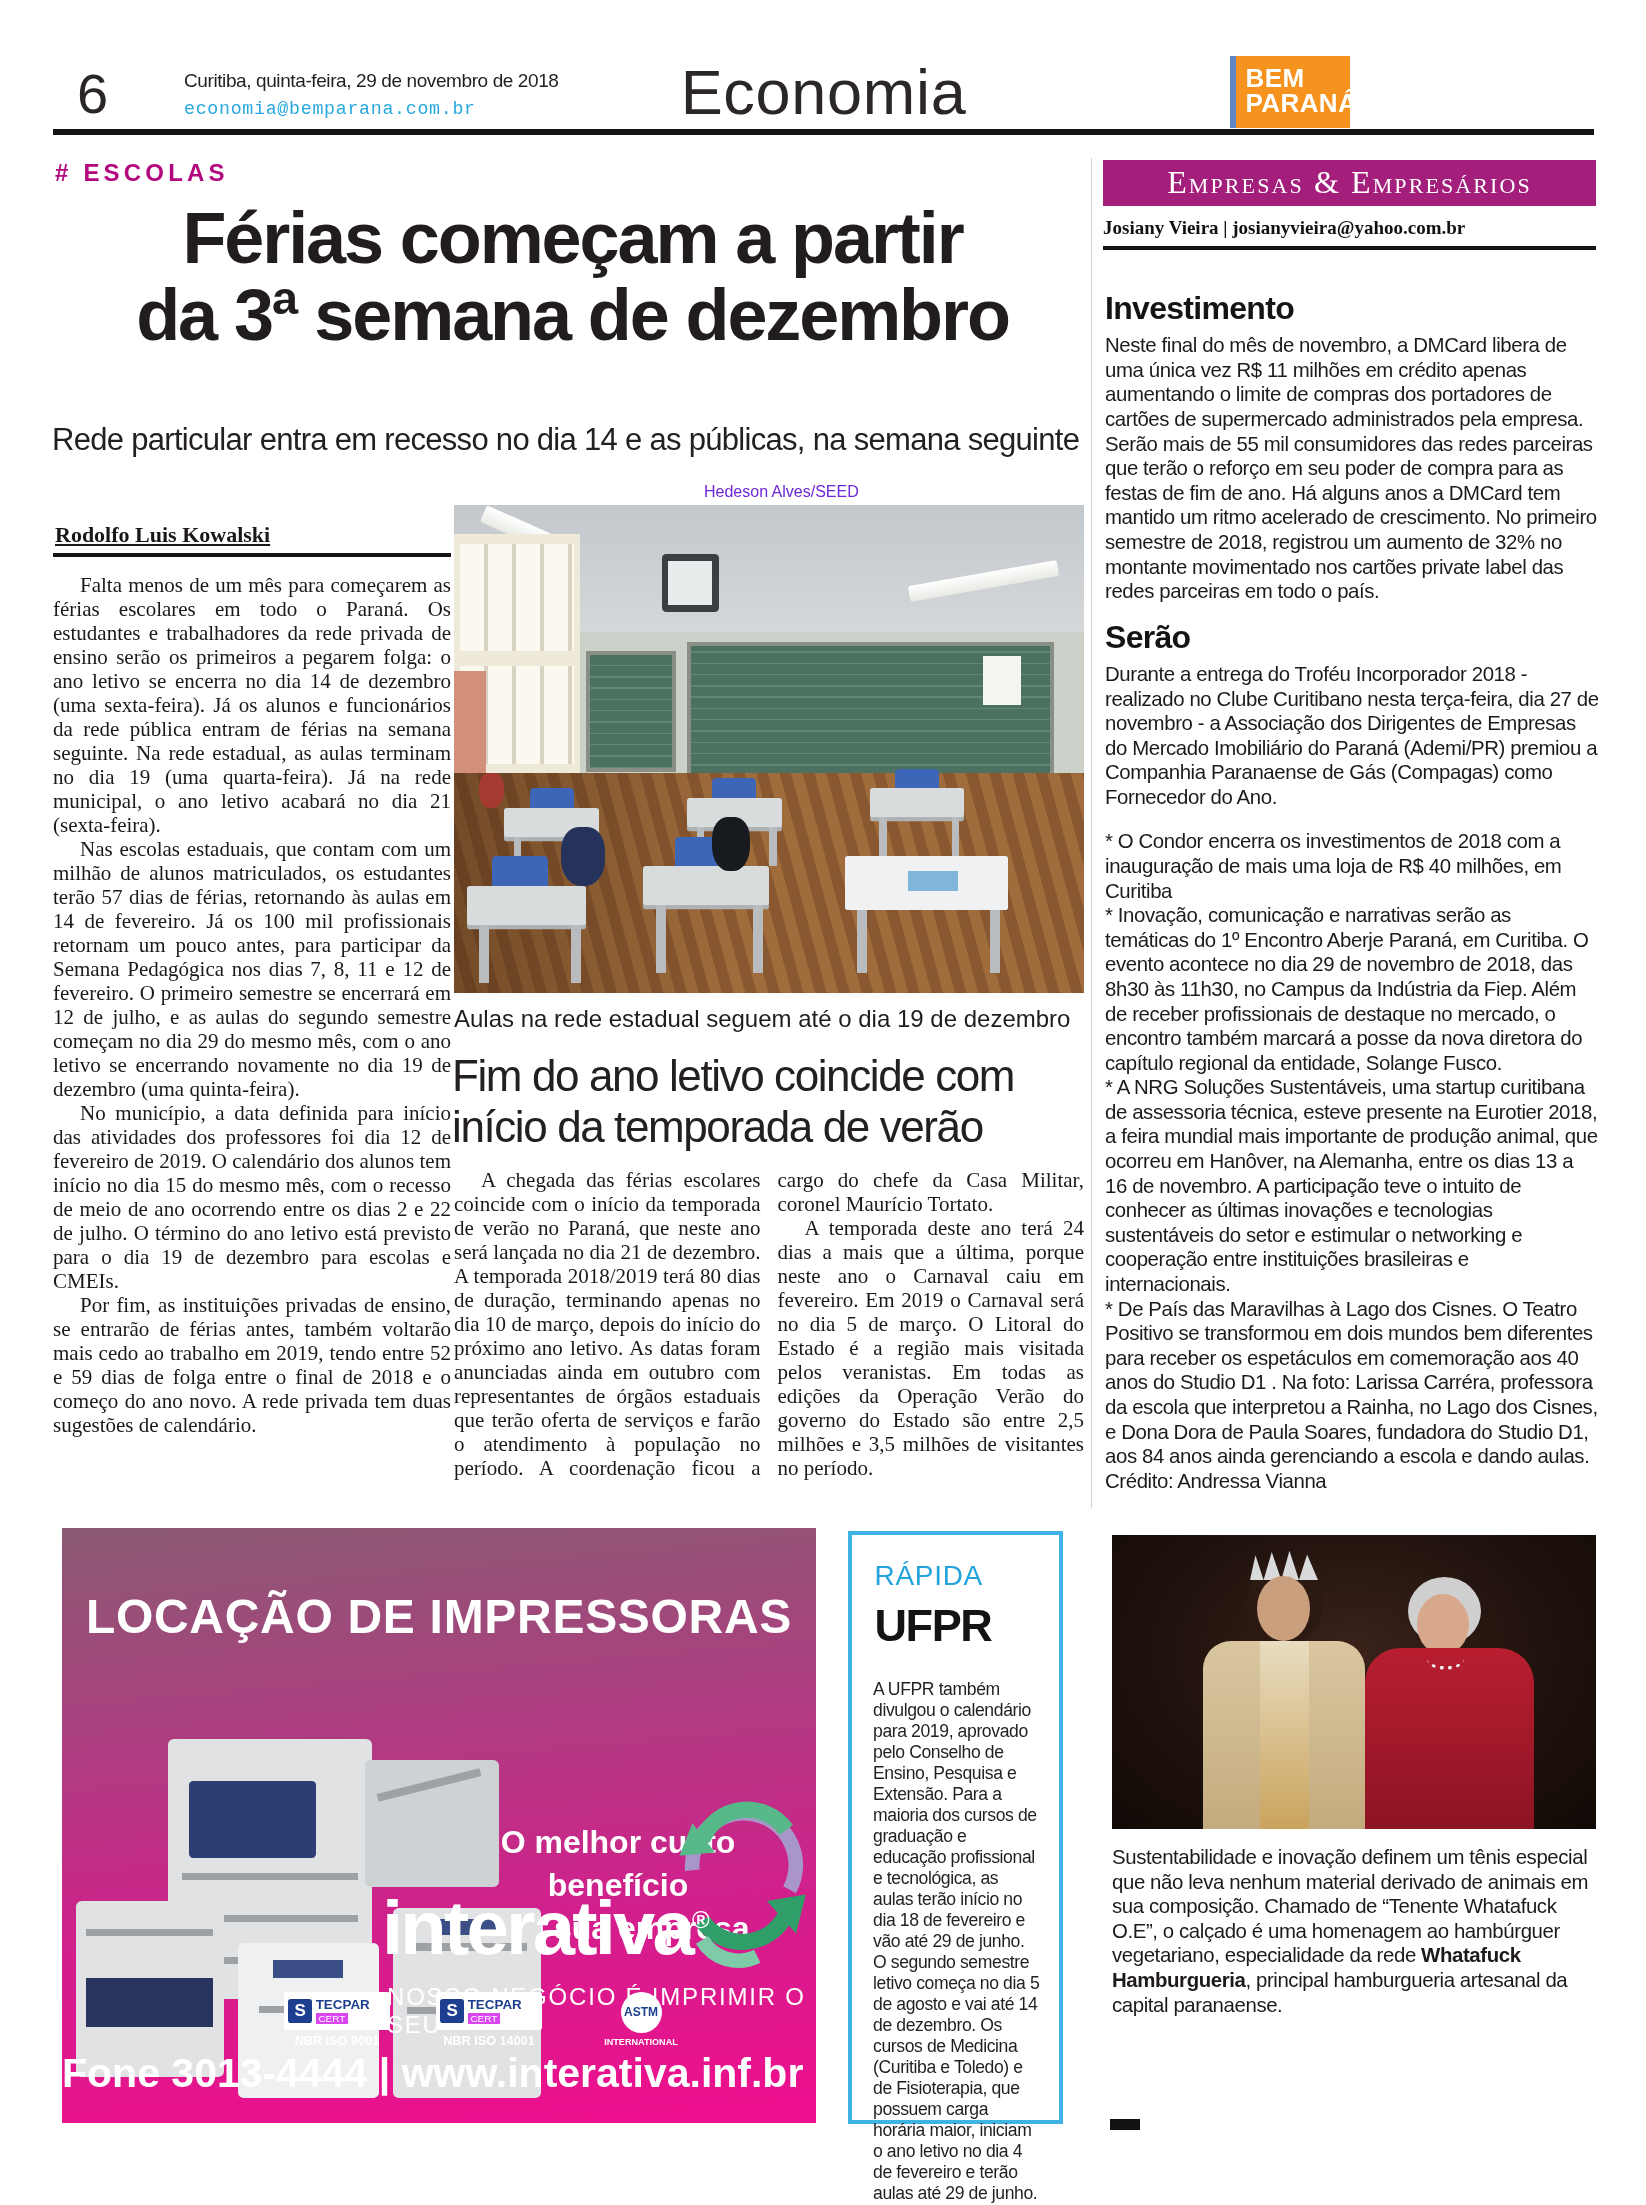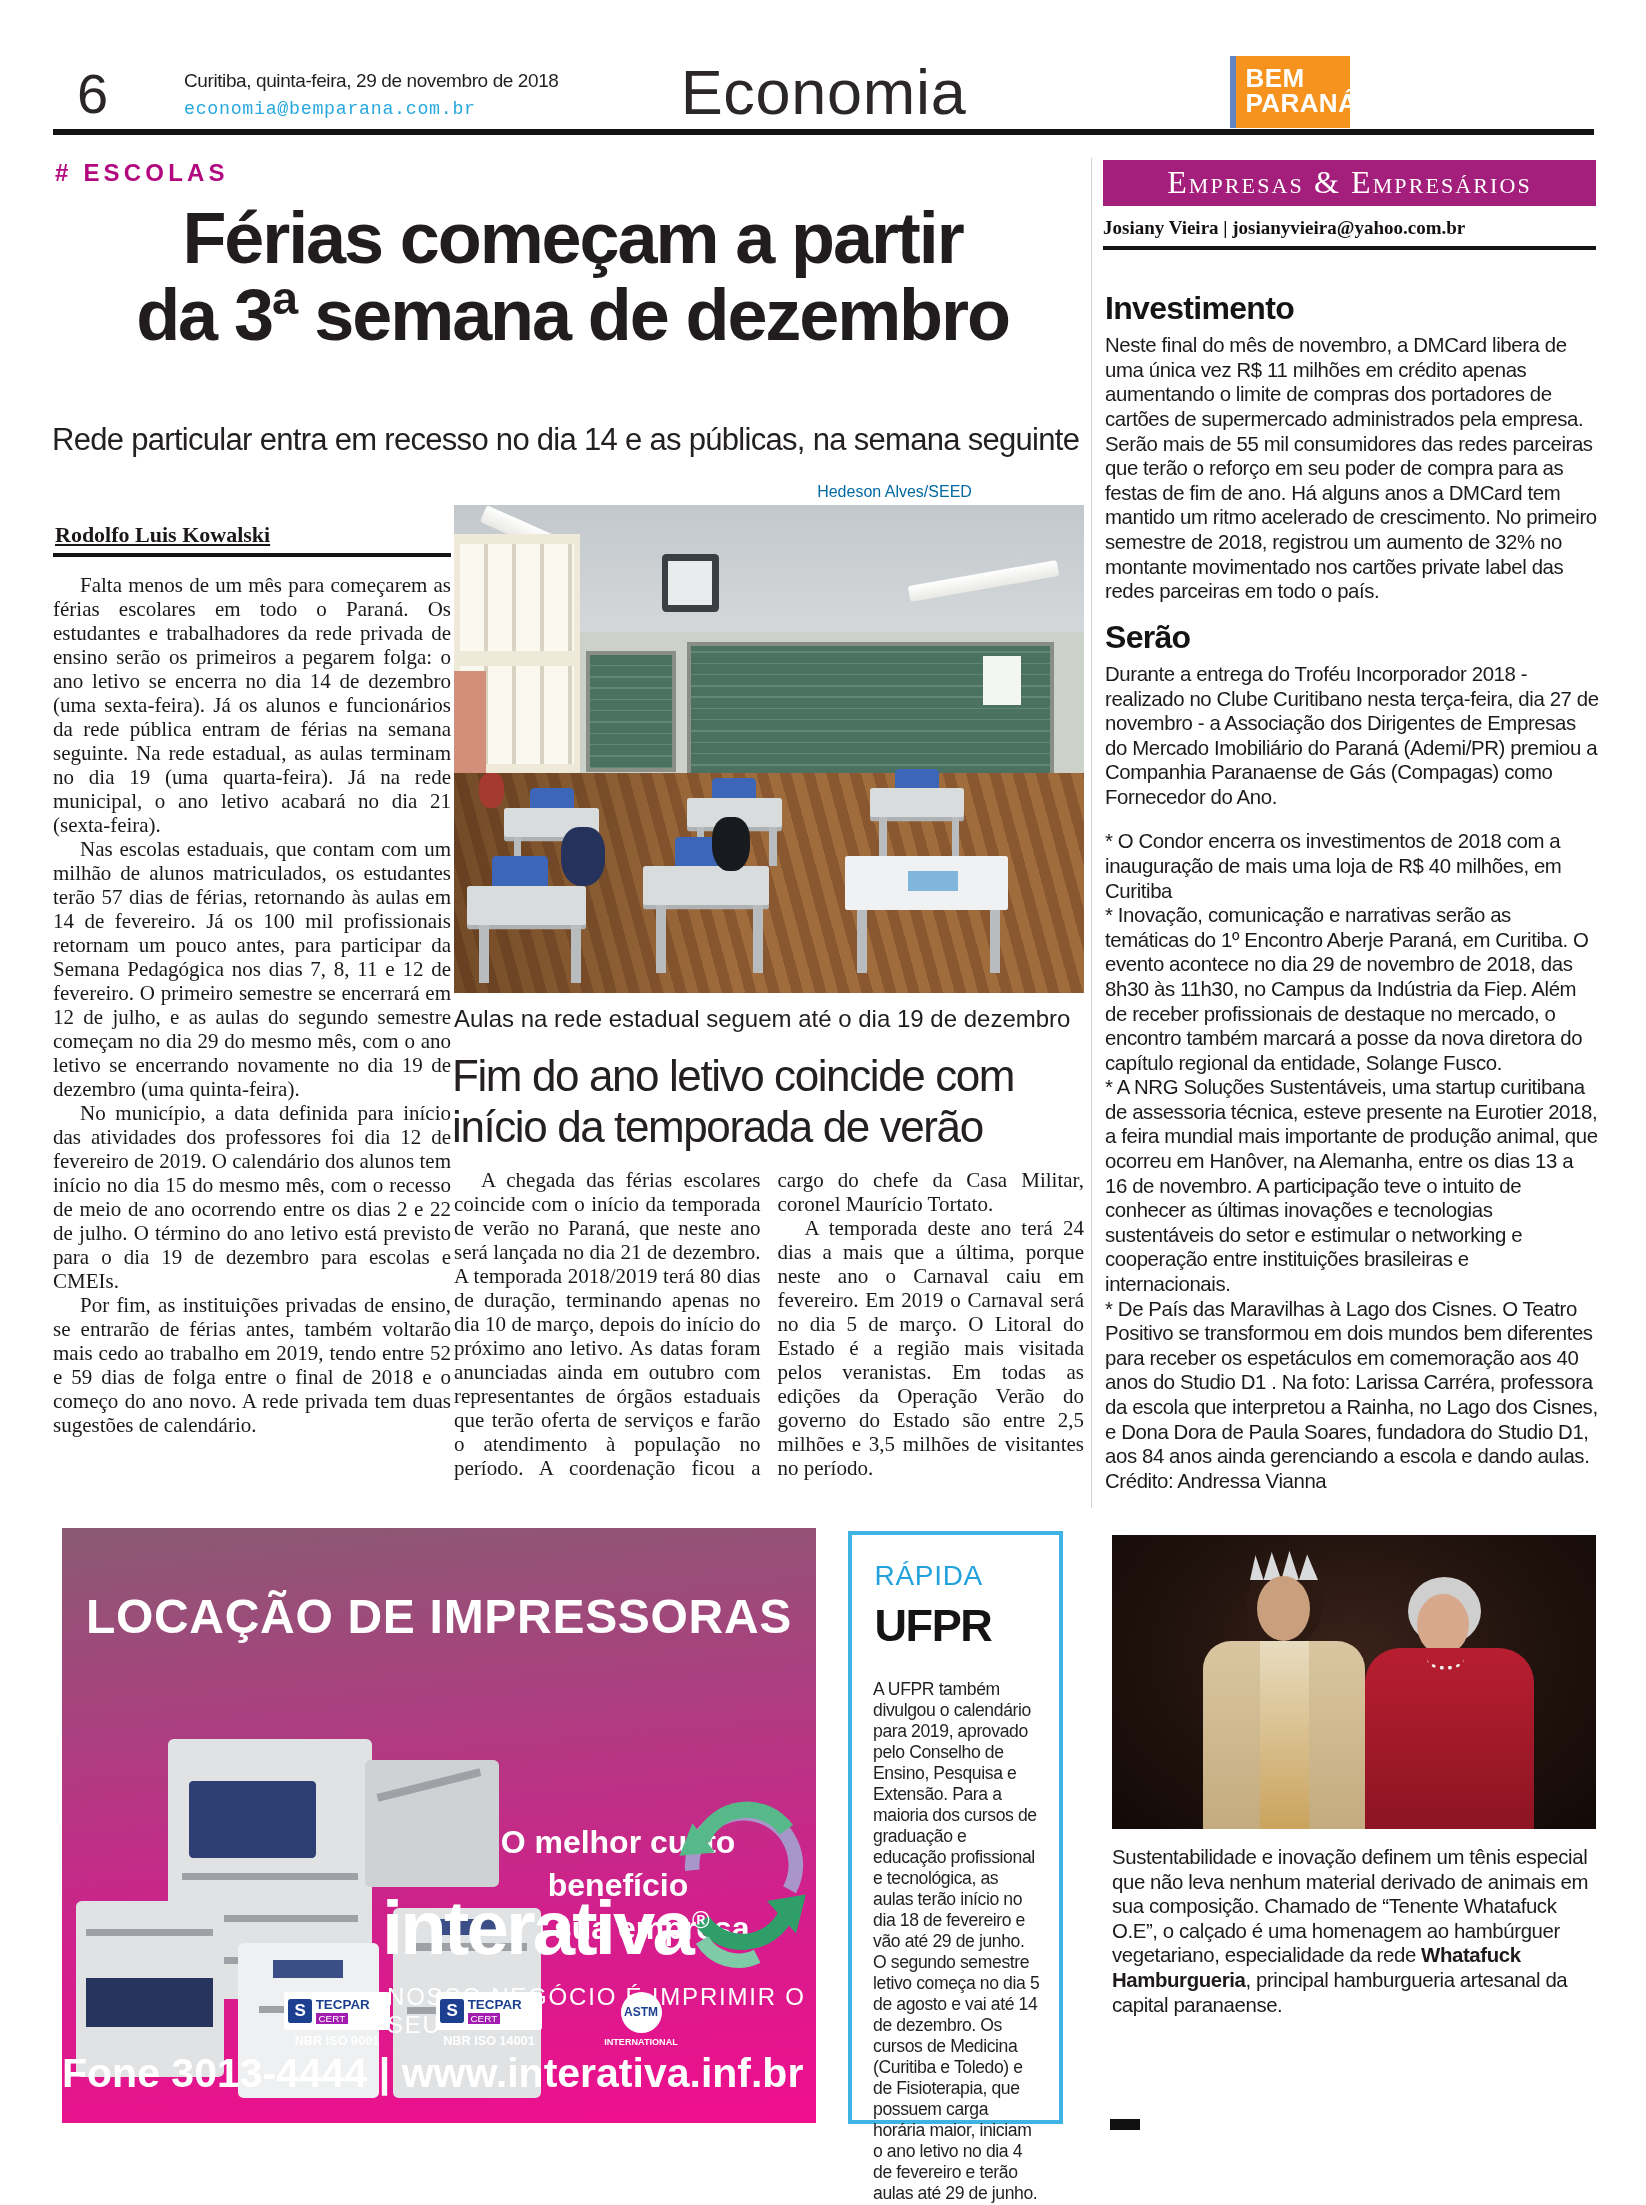--- a/index.html
+++ b/index.html
@@ -16,21 +16,21 @@
   .logo .txt{position:absolute;left:15.5px;top:9.9px;color:#fff;font-weight:bold;font-size:26px;line-height:0.95;letter-spacing:0.4px;}
   .rule{background:#161314;}
   
   .kicker{font-size:24px;font-weight:bold;letter-spacing:4.2px;color:#b3077f;}
   .headline{font-size:72px;font-weight:bold;letter-spacing:-2.1px;line-height:1.07;color:#211d1e;}
   .subhead{font-size:31px;color:#242021;letter-spacing:-0.7px;}
   .byline{font-family:"Liberation Serif",serif;font-size:22px;font-weight:bold;color:#1b1718;text-decoration:underline;}
   .serif-body{font-family:"Liberation Serif",serif;font-size:21px;line-height:24px;
               text-align:justify;color:#1c1819;hyphens:auto;}
   .serif-body p{margin:0;text-indent:27px;}
-  .credit{font-size:16px;color:#0369a1;text-align:center;}
+  .credit{font-size:16px;color:#6d28d9;text-align:left;}
   .caption1{font-size:24px;color:#211d1e;}
   .headline2{font-size:44px;color:#242021;letter-spacing:-1.4px;line-height:1.17;}
   .twocol{column-count:2;column-gap:17px;}
   .vrule{background:#d2d2d2;width:1.4px;}
   
   .photo1{width:630px;height:488px;overflow:hidden;background:#c9cdd0;}
   .photo1 .ceil{position:absolute;left:0;top:0;right:0;height:40%;background:linear-gradient(#c3c8cc,#dde0e2);}
   .photo1 .lightbar{position:absolute;background:linear-gradient(#ffffff,#e8e8e4);border-radius:2.8px;}
   .photo1 .winwall{position:absolute;left:0;top:6%;width:20%;height:52%;background:#efe9da;}
   .photo1 .winpane{position:absolute;background:repeating-linear-gradient(90deg,#fbf8ef 0 24px,#d8d2c2 24px 28px);}
@@ -84,21 +84,21 @@
   .ad .phone{position:absolute;left:0;width:100%;top:522px;text-align:left;color:#fff;font-size:41px;font-weight:bold;}
   .printer{position:absolute;background:#e0e2e4;border-radius:5.6px;}
   .printer .panel{position:absolute;background:#2c3e74;}
   .printer .slot{position:absolute;background:#9ea2a6;}
   .certrow{position:absolute;left:222px;top:464px;display:flex;gap:46px;align-items:flex-start;}
   .cert{width:106px;text-align:center;}
   .certbox{background:#fff;border-radius:2.8px;padding:3.5px 4.2px;display:flex;align-items:center;gap:3.5px;height:31px;}
   .certS{width:24px;height:24px;background:#1d3f8f;color:#fff;font-weight:bold;font-size:17px;line-height:24px;border-radius:2.8px;}
   .certtxt{text-align:left;}
   .certname{color:#1d3f8f;font-weight:bold;font-size:13.4px;line-height:13.4px;}
-  .certcert{background:#a21caf;color:#fff;font-size:9.9px;line-height:11.3px;padding:0 2.8px;display:inline-block;}
+  .certcert{background:#d946ef;color:#fff;font-size:9.9px;line-height:11.3px;padding:0 2.8px;display:inline-block;}
   .certlabel{color:#fff;font-size:12.7px;font-weight:bold;margin-top:4.2px;}
   .astmcirc{width:41px;height:41px;margin:0 auto;background:#fff;border-radius:50%;color:#1d3f8f;font-weight:bold;font-size:12px;line-height:41px;}
   
   .rapida{width:207px;height:585px;border:4.2px solid #3fb3e4;background:#fff;}
   .rapida .k{position:absolute;left:22.5px;top:25px;font-size:28px;font-weight:normal;color:#22a3dc;letter-spacing:0.7px;}
   .rapida .h{position:absolute;left:22.5px;top:65px;font-size:45px;font-weight:bold;color:#161314;letter-spacing:-1.4px;}
   .rapida .b{position:absolute;left:21px;top:144px;width:167px;font-size:17.6px;line-height:21px;color:#211f20;letter-spacing:-0.4px;}
   .endmark{background:#111;}
 </style>
 </head>

